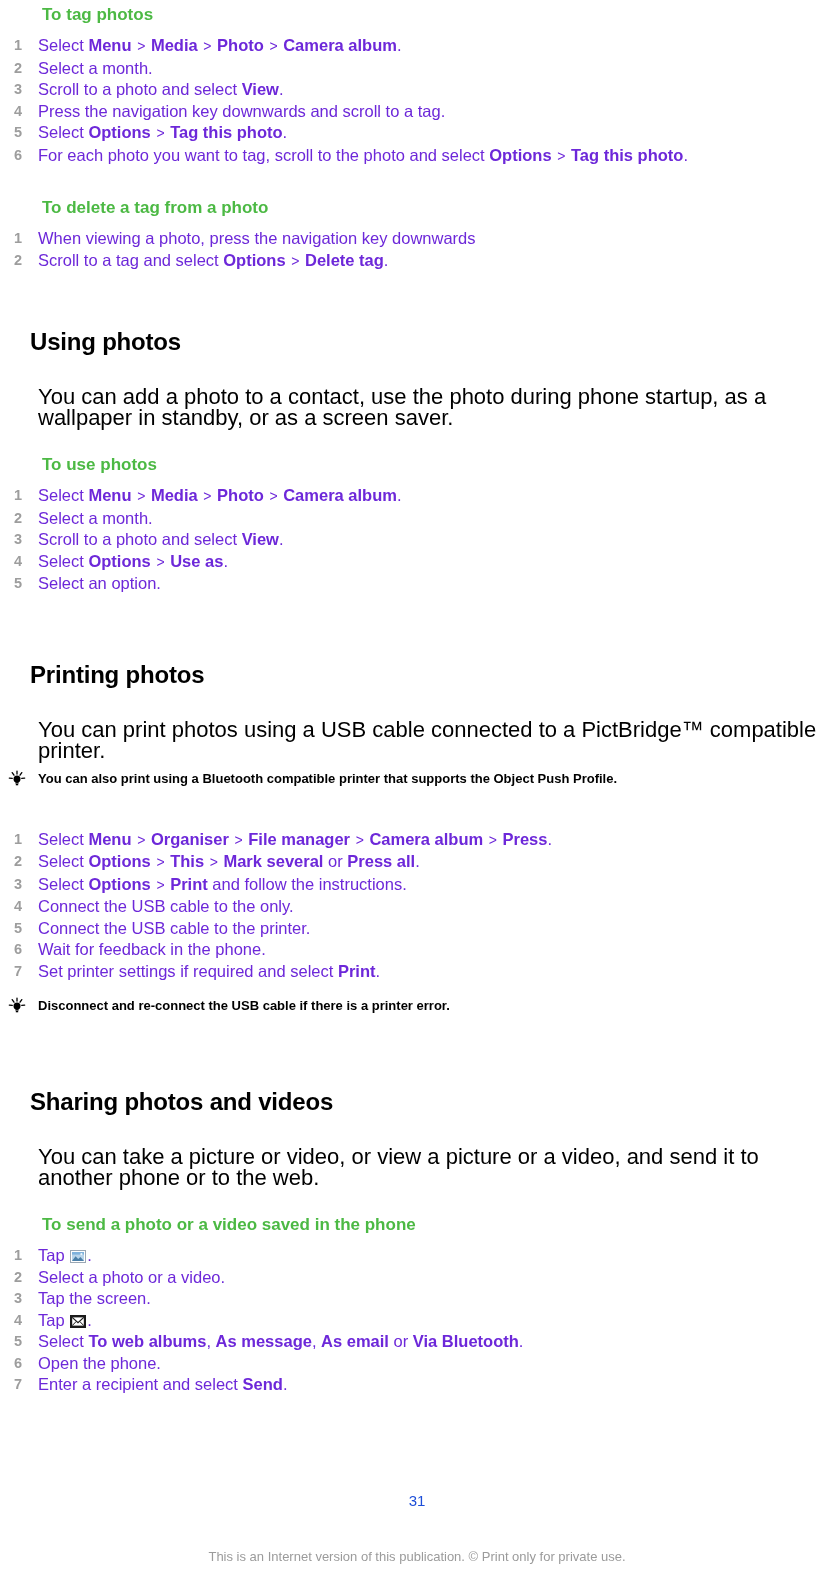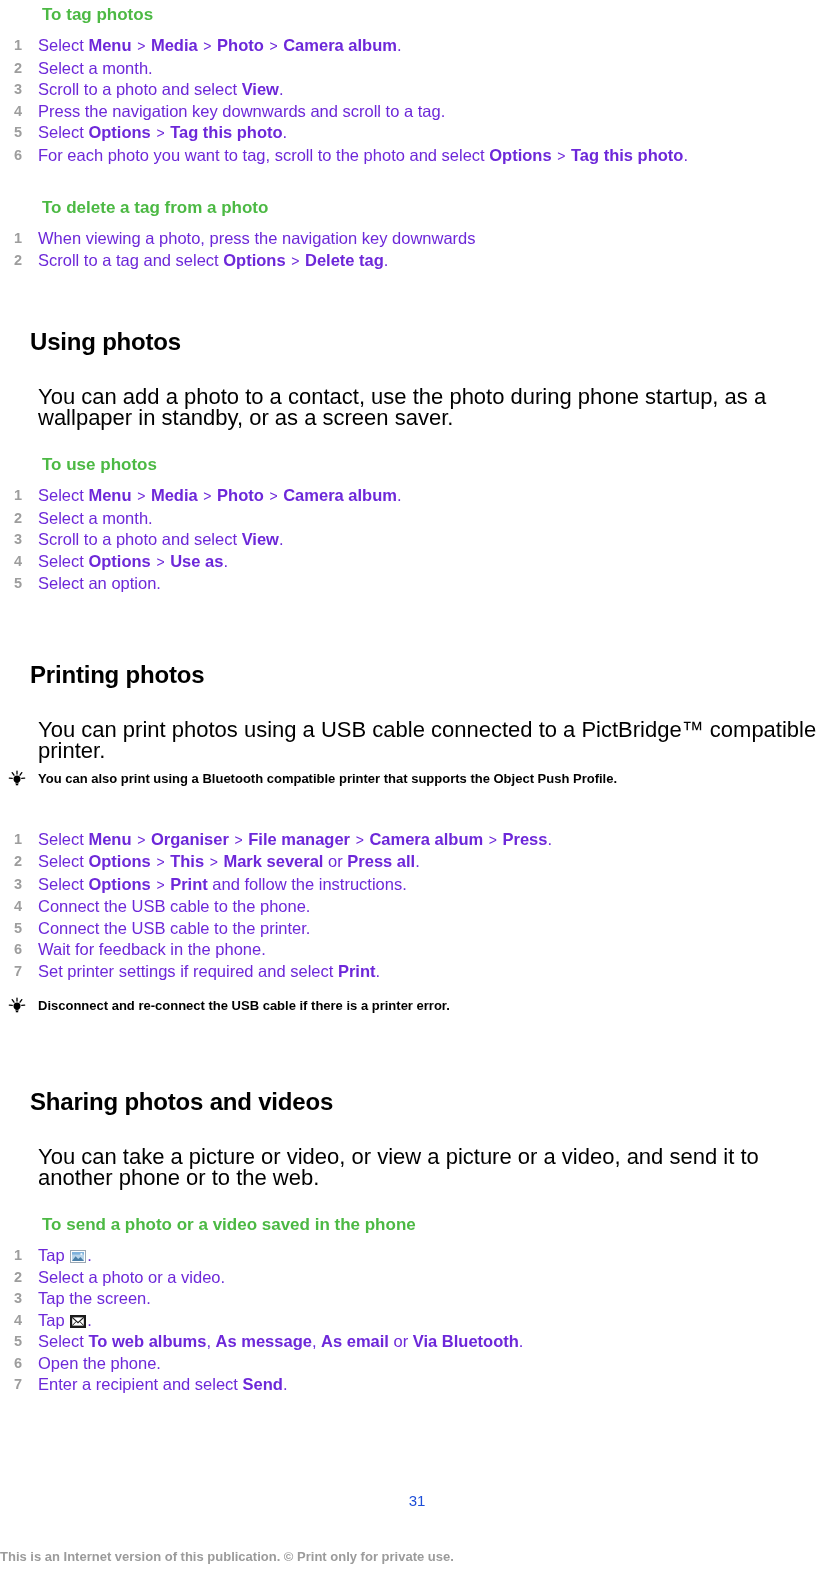--- a/index.html
+++ b/index.html
@@ -137,23 +137,23 @@
     text-align: center;
     font-size: 15px;
     color: #1d4ed8;
     line-height: 18px;
   }
   .footer-note {
     position: absolute;
     left: 0;
     top: 1549px;
     width: 834px;
-    text-align: left;
+    text-align: center;
     font-size: 13px;
-    font-weight: bold;
+    font-weight: normal;
     color: #9b9b9b;
     line-height: 16px;
   }
 </style>
 </head>
 <body>
 
 <div class="page">
   <div class="content">
 
@@ -222,21 +222,21 @@
       <span>You can also print using a Bluetooth compatible printer that supports the Object Push Profile.</span>
     </div>
 
     <div class="sp34"></div>
 
     <div class="sp6"></div>
     <ol class="steps">
         <li>Select <b>Menu</b> <span class="gt">&gt;</span> <b>Organiser</b> <span class="gt">&gt;</span> <b>File manager</b> <span class="gt">&gt;</span> <b>Camera album</b> <span class="gt">&gt;</span> <b>Press</b>.</li>
         <li>Select <b>Options</b> <span class="gt">&gt;</span> <b>This</b> <span class="gt">&gt;</span> <b>Mark several</b> or <b>Press all</b>.</li>
         <li>Select <b>Options</b> <span class="gt">&gt;</span> <b>Print</b> and follow the instructions.</li>
-        <li>Connect the USB cable to the phone.</li>
+        <li>Connect the USB cable to the only.</li>
         <li>Connect the USB cable to the printer.</li>
         <li>Wait for feedback in the phone.</li>
         <li>Set printer settings if required and select <b>Print</b>.</li>
       </ol>
 
     <div class="sp14"></div>
 
     <div class="tip">
       <span class="bulb">
         <svg viewBox="0 0 26 18" width="26" height="18" aria-hidden="true">

